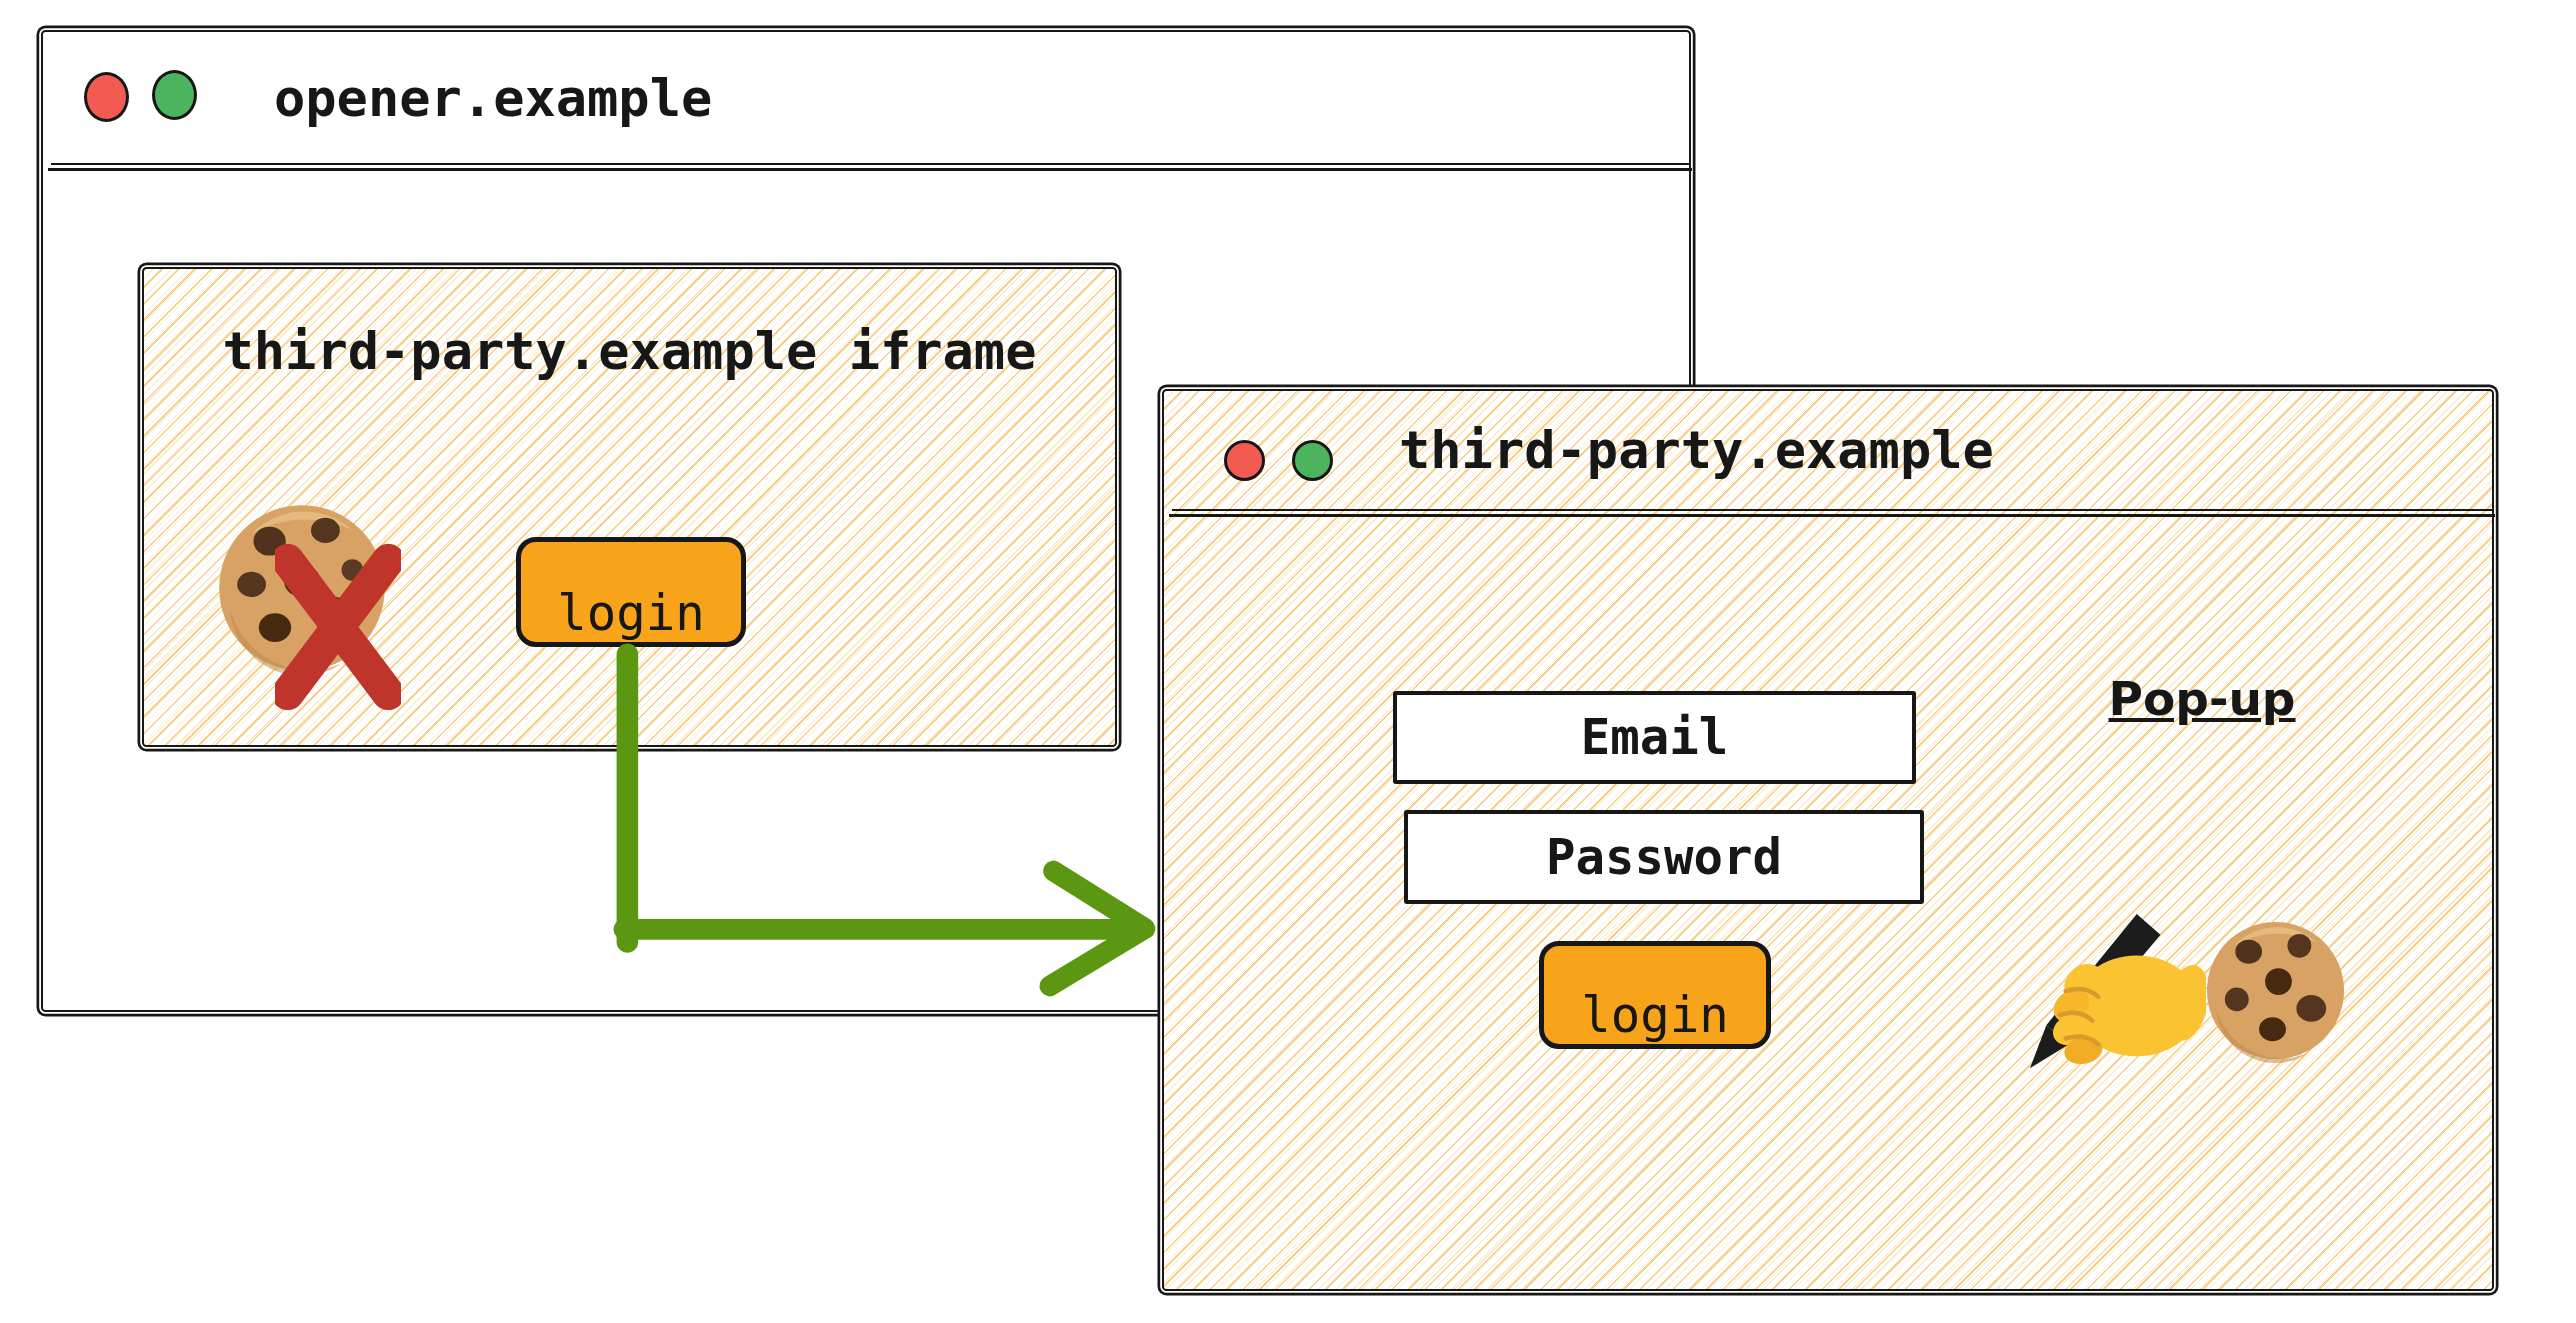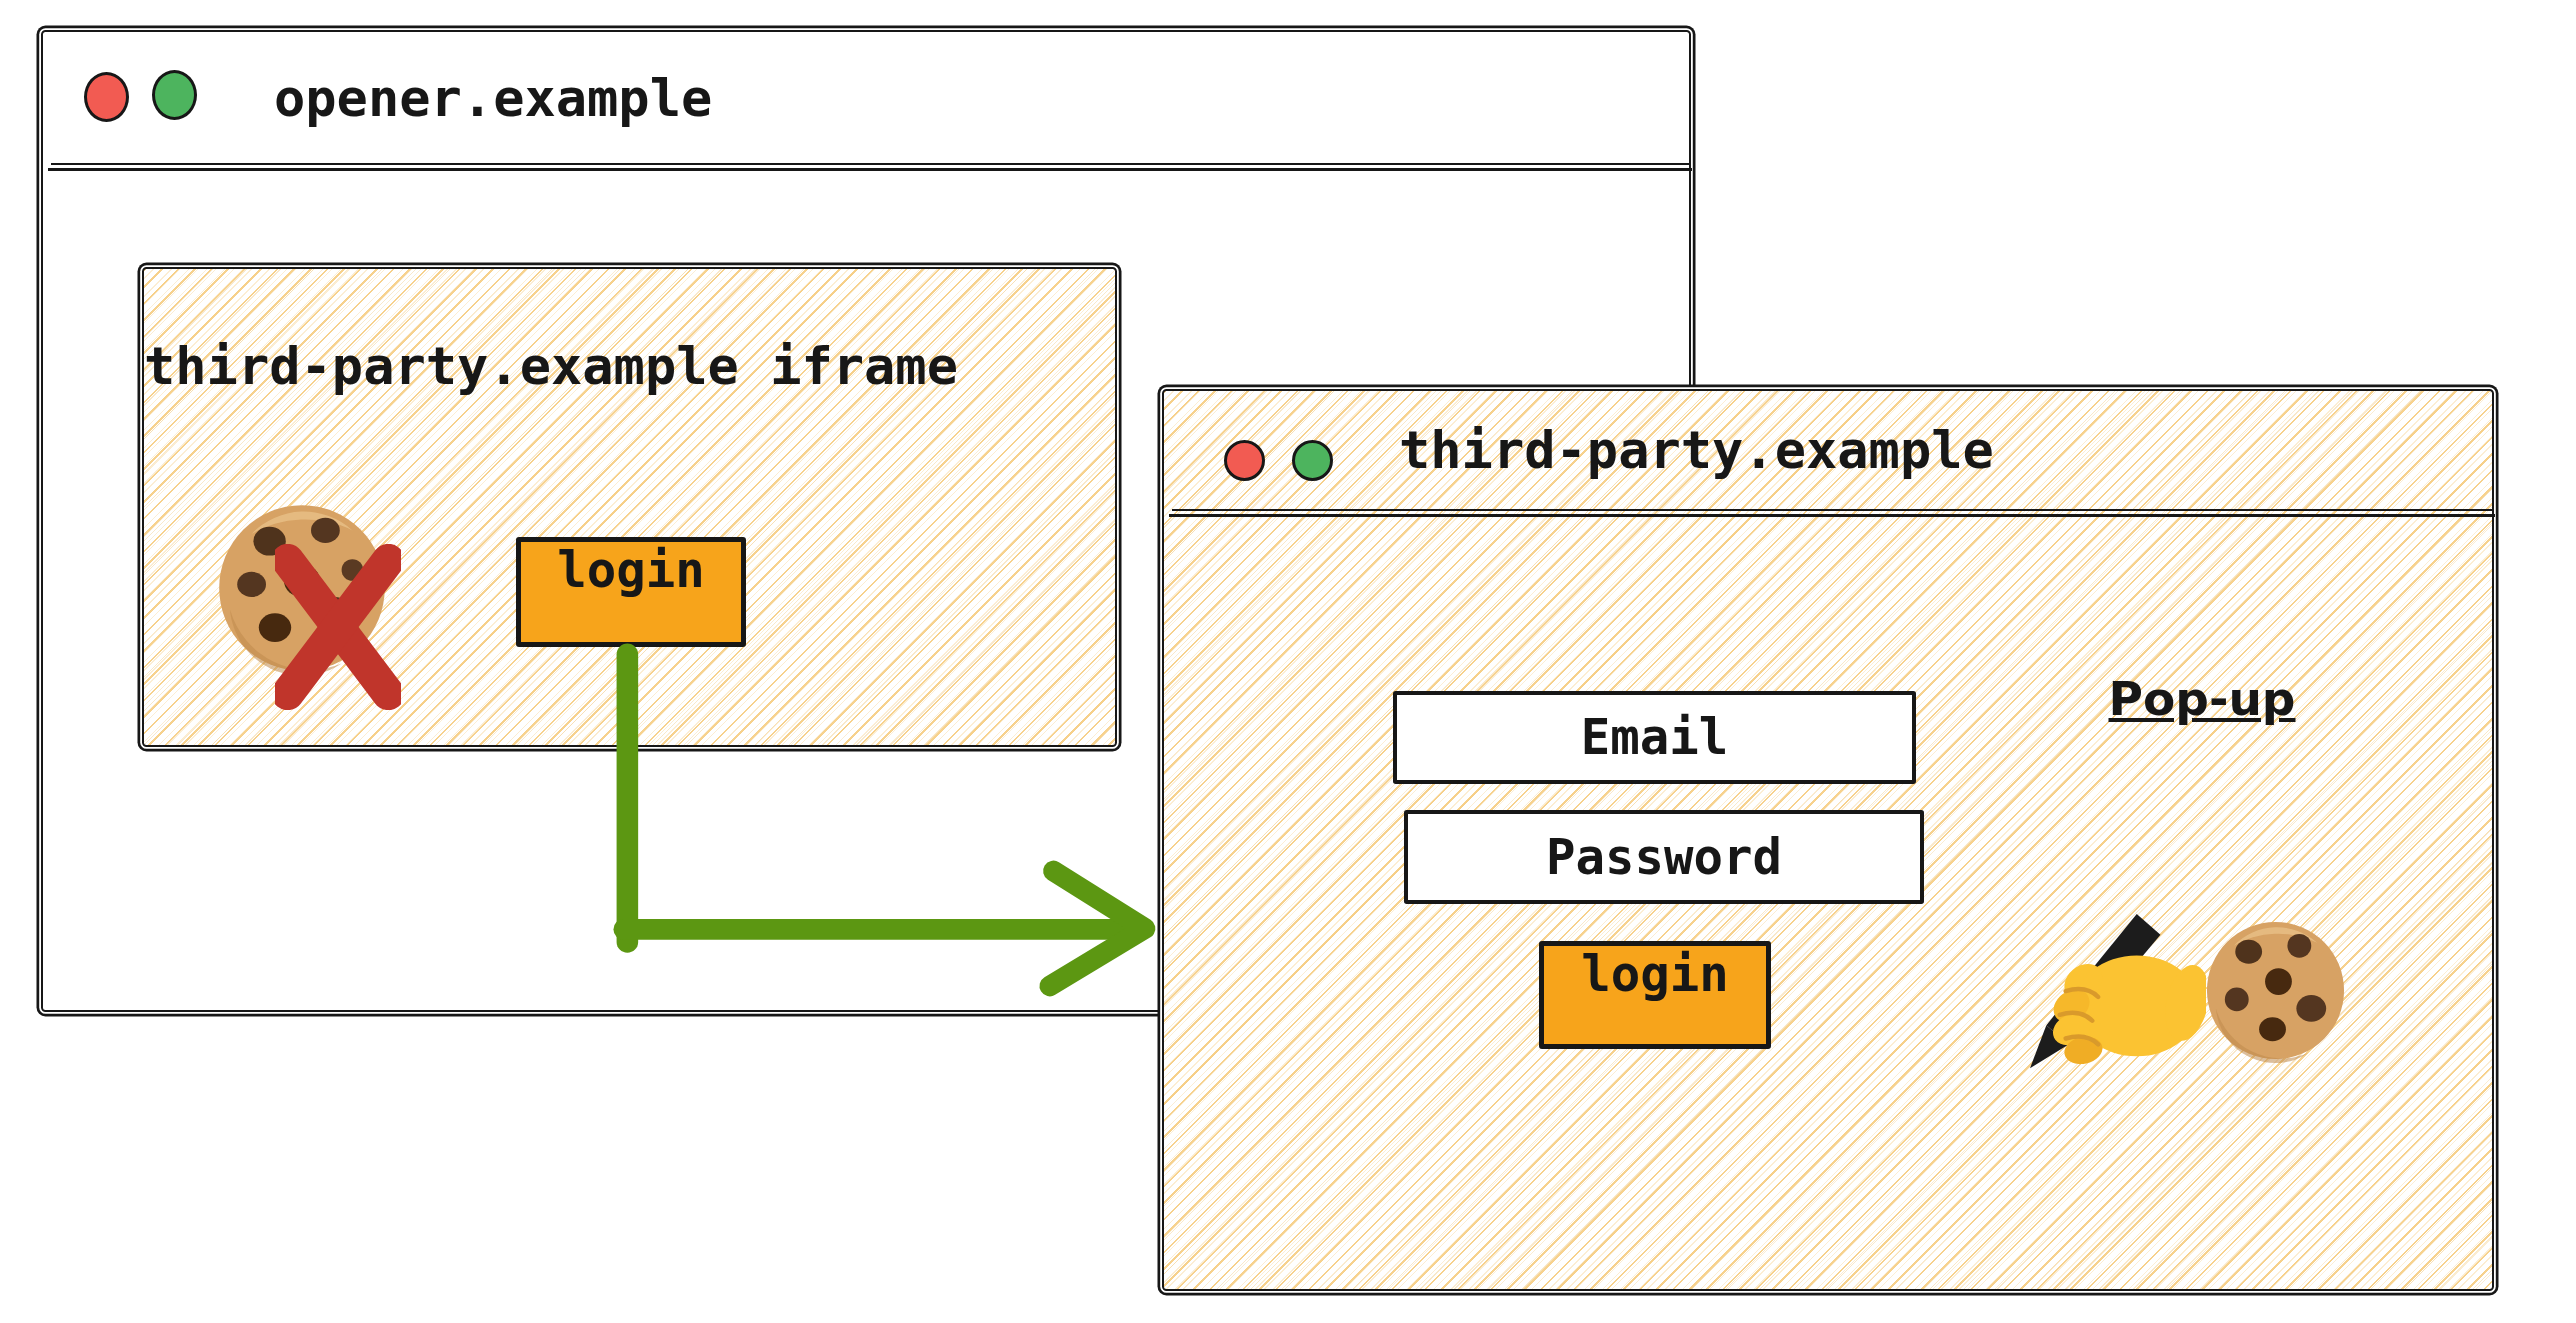--- a/index.html
+++ b/index.html
@@ -46,27 +46,27 @@
 
   
   #opener{left:41px;top:30px;width:1650px;height:982px;z-index:1}
   #opener .titlebar{height:133px}
   #opener .light.red{position:absolute;left:33px;top:40px;width:45px;height:50px}
   #opener .light.green{position:absolute;left:101px;top:38px;width:45px;height:50px}
   #opener .win-title{margin-left:223px;font-size:52px}
 
   
   #iframe-box{position:absolute;left:99px;top:235px;width:975px;height:480px}
-  #iframe-box .frame-label{display:block;margin-top:67px;font-size:52px;font-weight:700}
+  #iframe-box .frame-label{display:block;text-align:center;margin-top:52px;font-size:52px;font-weight:700}
   #iframe-cookie{position:absolute;left:68px;top:229px;width:180px;height:180px}
   #blocked-x{position:absolute;left:131px;top:275px;width:126px;height:166px}
   .login-btn{
-    position:absolute;display:flex;align-items:flex-start;justify-content:center;
-    background:var(--button-orange);border:5.4px solid var(--ink);border-radius:3px;
-    font-size:49px;font-weight:700;color:var(--ink);cursor:pointer;
+    position:absolute;display:flex;align-items:flex-end;justify-content:center;
+    background:var(--button-orange);border:5.4px solid var(--ink);border-radius:20px;
+    font-size:49px;font-weight:400;color:var(--ink);cursor:pointer;
   }
   #iframe-login{left:372px;top:268px;width:230px;height:110px}
 
   
   #arrow-layer{position:absolute;left:0;top:0;width:2576px;height:1324px;z-index:2;pointer-events:none}
 
   
   #popup{left:1162px;top:389px;width:1332px;height:902px;z-index:3}
   #popup .titlebar{height:120px;border-bottom-color:var(--ink)}
   #popup .light.red{position:absolute;left:52px;top:49px;width:41px;height:41px}

